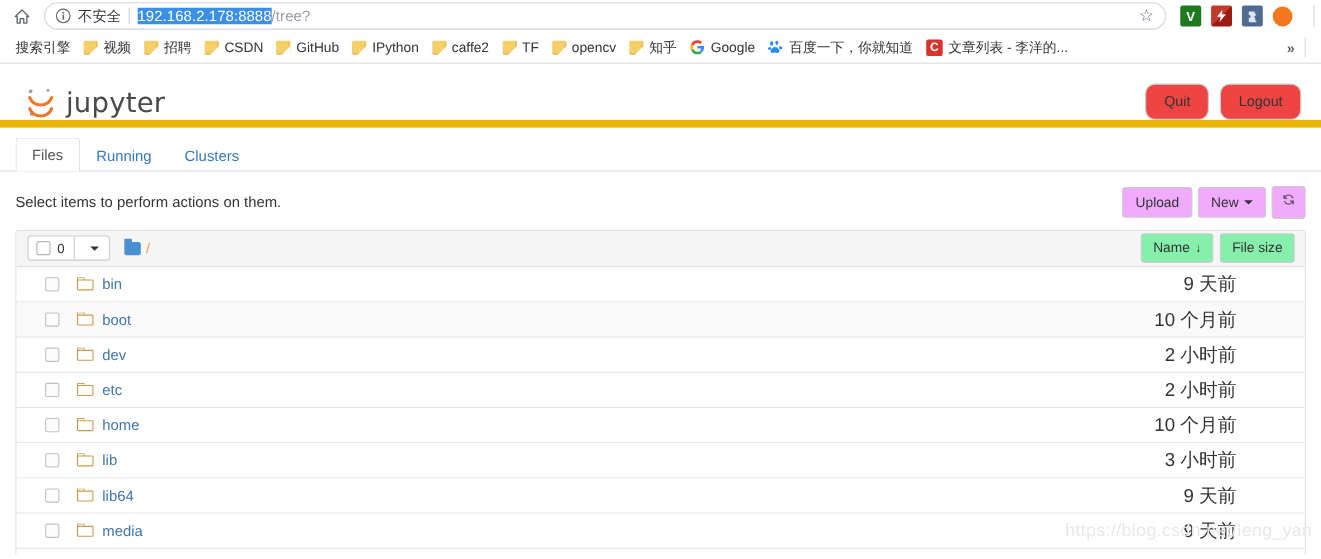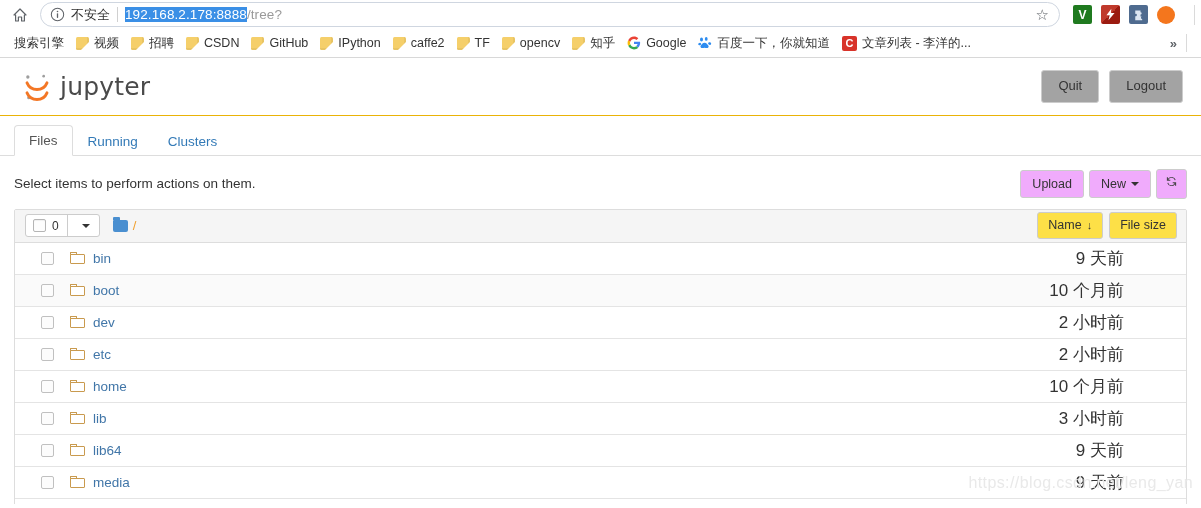--- a/index.html
+++ b/index.html
@@ -197,44 +197,44 @@
   }
 
   
   .page {
     width: 1201px;
     background: #fff;
   }
   .jp-header {
     height: 58px;
     display: flex;
-    align-items: center;
+    align-items: flex-end;
     padding: 0 18px 0 22px;
-    border-bottom: 1px solid #eab308;
+    border-bottom: 7px solid #eab308;
   }
   .jp-logo {
     display: flex;
     align-items: center;
     gap: 8px;
   }
   .jp-logo-text {
     font-size: 25px;
     color: #4a4a4a;
     font-family: "DejaVu Sans", sans-serif;
     letter-spacing: 0.2px;
   }
   .jp-header-btns {
     margin-left: auto;
     display: flex;
     gap: 10px;
   }
   .btn {
     border: 1px solid #cccccc;
-    background: #a3a3a3;
-    border-radius: 3px;
+    background: #ef4444;
+    border-radius: 9px;
     font-size: 13px;
     color: #333333;
     padding: 6px 13px;
     font-family: "Liberation Sans", sans-serif;
     line-height: 1.3;
     cursor: default;
   }
   .btn-quit, .btn-logout { padding: 7px 16px; }
 
   .tabs-row {
@@ -379,21 +379,21 @@
     font-size: 13px;
     color: #f0a030;
   }
   .head-sorts {
     margin-left: auto;
     display: flex;
     gap: 6px;
   }
   .sort-btn {
     border: 1px solid #cccccc;
-    background: #fde047;
+    background: #86efac;
     border-radius: 3px;
     font-size: 12.5px;
     color: #333333;
     padding: 4px 10px;
     line-height: 1.3;
     white-space: nowrap;
     cursor: default;
   }
   .sort-arrow { margin-left: 5px; font-size: 11px; }
 

